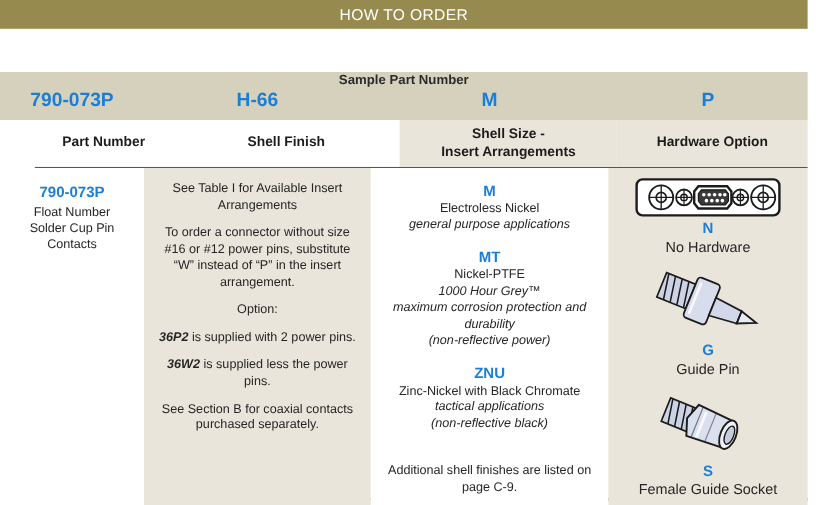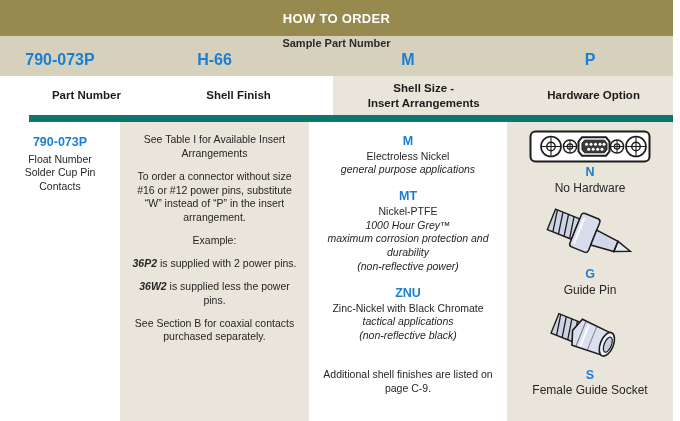--- a/index.html
+++ b/index.html
@@ -24,36 +24,37 @@
     left: 0;
     top: 0;
     width: 673px;
     height: 417px;
     box-sizing: border-box;
     border-bottom: 2px solid #8d7f4e;
   }
 
   
   .title-bar {
-    height: 36px;
+    height: 24px;
     background: #968a4f;
     color: #ffffff;
     font-size: 13px;
-    font-weight: bold;
+    font-weight: normal;
     letter-spacing: .3px;
     display: flex;
     align-items: center;
     justify-content: center;
   }
 
   
   .sample-band {
     background: #d6d1bc;
     height: 40px;
     position: relative;
+    margin-top: 36px;
   }
   .sample-label {
     position: absolute;
     top: 1px;
     left: 0;
     right: 0;
     text-align: center;
     font-size: 11px;
     font-weight: bold;
     color: #2b2b2b;
@@ -73,21 +74,21 @@
   }
   .c1 { width: 120px; }
   .c2 { width: 189px; }
   .c3 { width: 198px; }
   .c4 { width: 166px; }
 
   
   .head-row {
     display: flex;
     height: 39px;
-    border-bottom: 7px solid #0f766e;
+    border-bottom: 1px solid #0f766e;
     margin-left: 29px;
   }
   .head-cell {
     display: flex;
     align-items: center;
     justify-content: center;
     text-align: center;
     font-size: 11.5px;
     font-weight: bold;
     color: #1c1c1c;
@@ -187,21 +188,21 @@
       <div class="body-cell c1 bg-white">
         <div class="code-lg p-tight">790-073P</div>
         <div>Float Number</div>
         <div>Solder Cup Pin</div>
         <div>Contacts</div>
       </div>
 
       <div class="body-cell col2 c2 bg-beige">
         <p class="p">See Table I for Available Insert Arrangements</p>
         <p class="p">To order a connector without size #16 or #12 power pins, substitute “W” instead of “P” in the insert arrangement.</p>
-        <p class="p">Example:</p>
+        <p class="p">Option:</p>
         <p class="p"><span class="bi">36P2</span><span> is supplied with 2 power pins.</span></p>
         <p class="p"><span class="bi">36W2</span><span> is supplied less the power pins.</span></p>
         <p class="p-none">See Section B for coaxial contacts purchased separately.</p>
       </div>
 
       <div class="body-cell col3 c3 bg-white">
         <div class="code-lg p-none">M</div>
         <div class="p-none">Electroless Nickel</div>
         <div class="ital p-none">general purpose applications</div>
 

